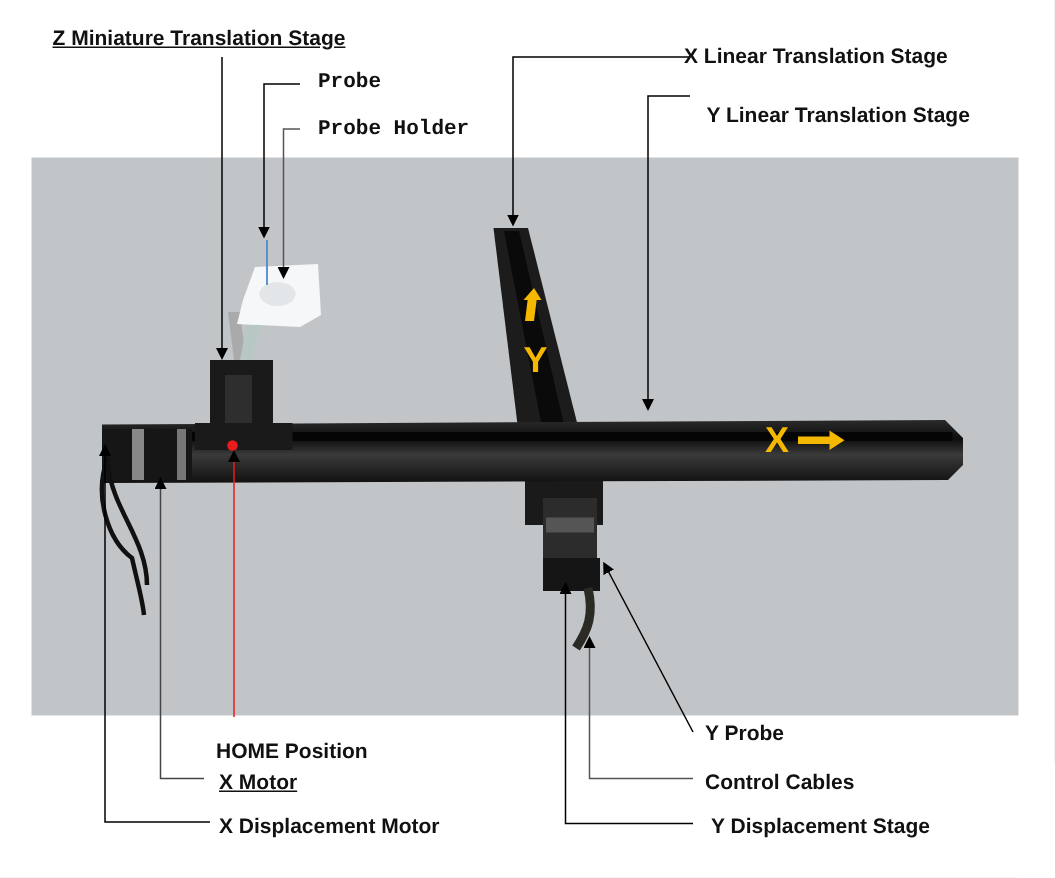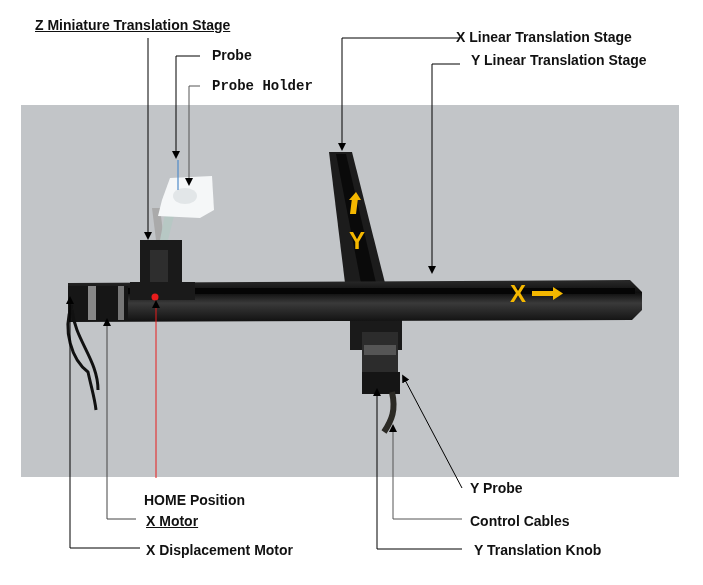--- a/index.html
+++ b/index.html
@@ -97,22 +97,22 @@
 
     <line x1="462" y1="488" x2="404" y2="378" marker-end="url(#ah)"></line>
   </g>
   <line x1="156" y1="478" x2="156" y2="304" stroke="#e81c1c" stroke-width="1" marker-end="url(#ah)"></line>
 </svg>
 
 <div class="label" style="left:349px;top:229px;font-size:24px;line-height:24px;color:#f5b800;">Y</div>
 <div class="label" style="left:510px;top:282px;font-size:24px;line-height:24px;color:#f5b800;">X</div>
 
 <div class="label" style="left:35px;top:17px;text-decoration:underline;">Z Miniature Translation Stage</div>
-<div class="label" style="left:212px;top:47px;">Probe</div>
+<div class="label" style="left:212px;top:47px;font-family:Liberation Mono, monospace;">Probe</div>
 <div class="label" style="left:212px;top:78px;font-family:Liberation Mono, monospace;">Probe Holder</div>
 <div class="label" style="left:456px;top:29px;">X Linear Translation Stage</div>
-<div class="label" style="left:471px;top:52px;text-align:right;">Y Linear Translation Stage</div>
+<div class="label" style="left:471px;top:68px;text-align:right;">Y Linear Translation Stage</div>
 <div class="label" style="left:144px;top:492px;">HOME Position</div>
 <div class="label" style="left:146px;top:513px;text-decoration:underline;">X Motor</div>
 <div class="label" style="left:146px;top:542px;">X Displacement Motor</div>
 <div class="label" style="left:470px;top:480px;">Y Probe</div>
 <div class="label" style="left:470px;top:513px;">Control Cables</div>
-<div class="label" style="left:474px;top:542px;">Y Translation Knob</div>
+<div class="label" style="left:474px;top:542px;">Y Displacement Stage</div>
 
 </body></html>

